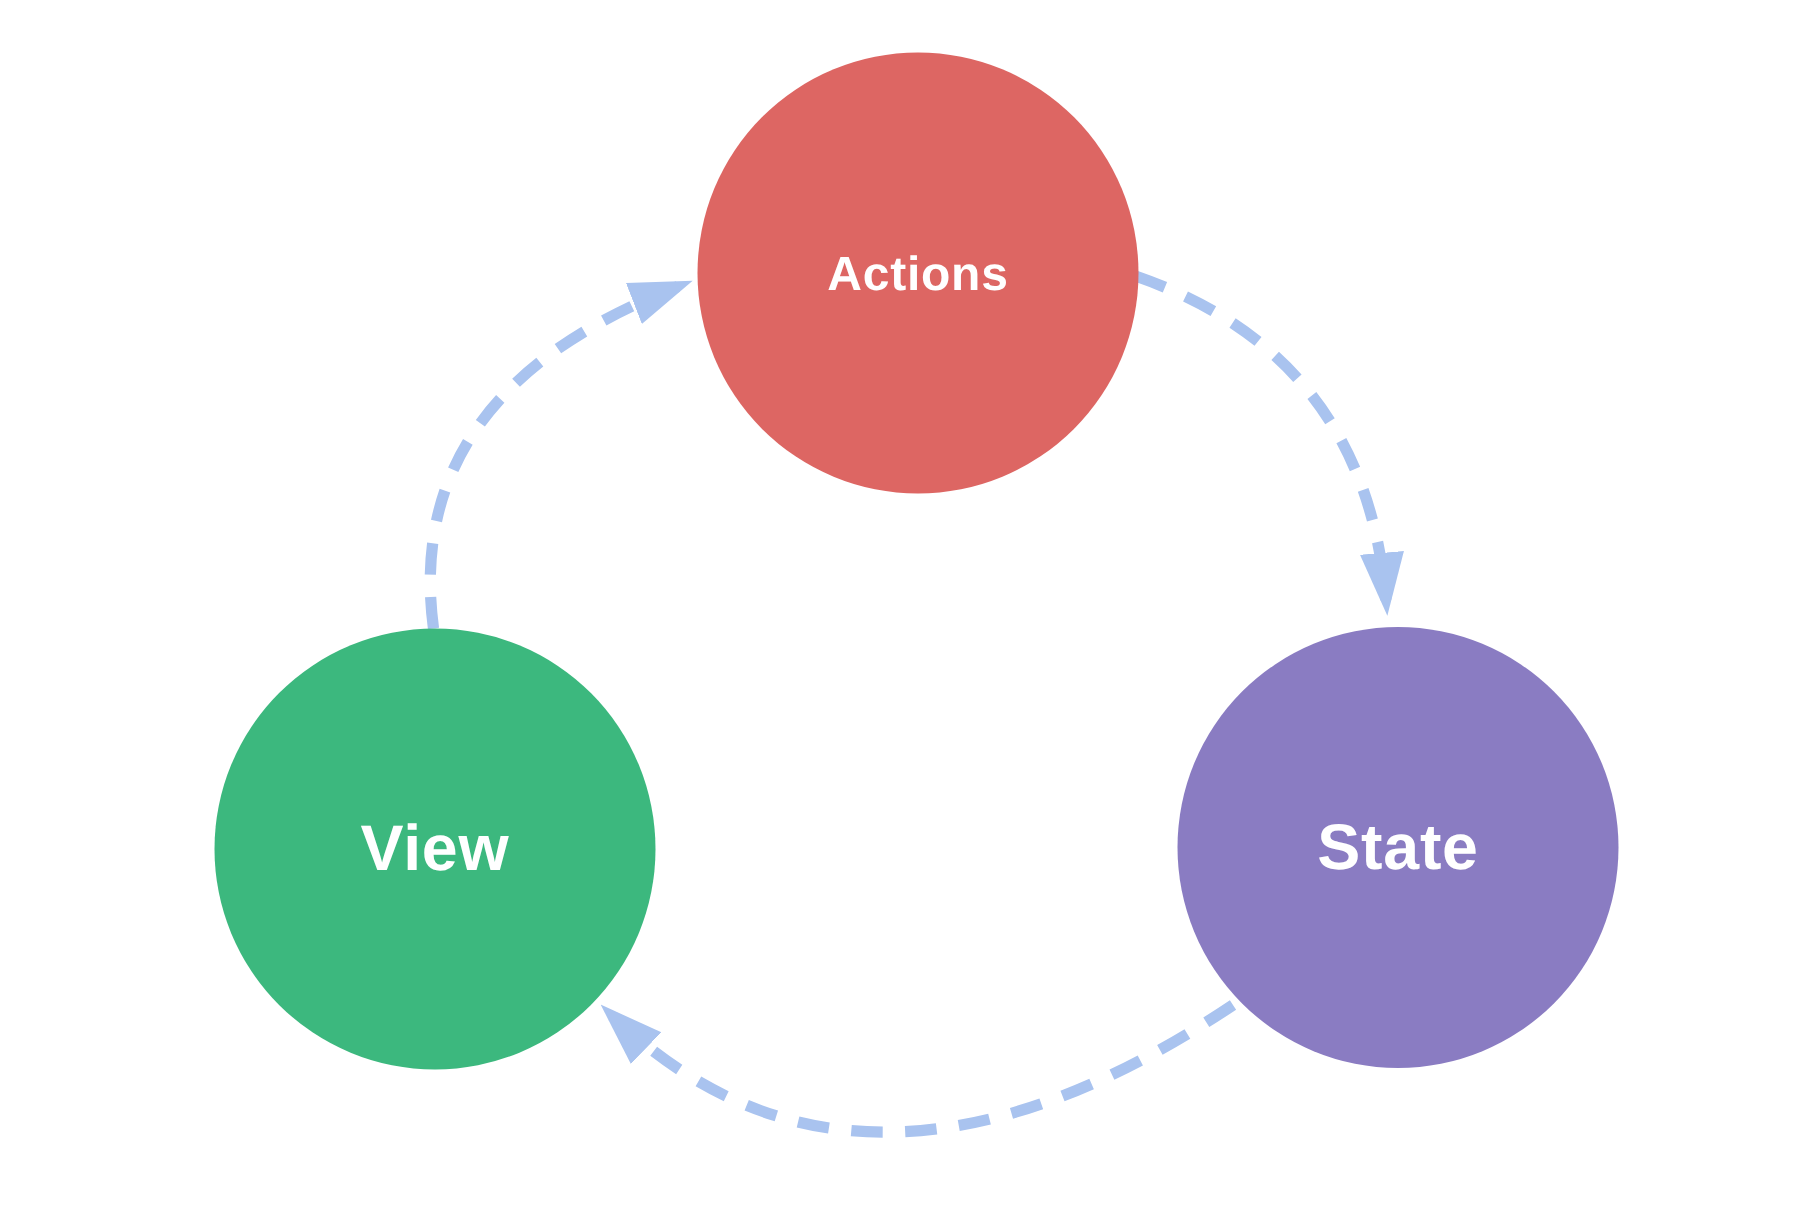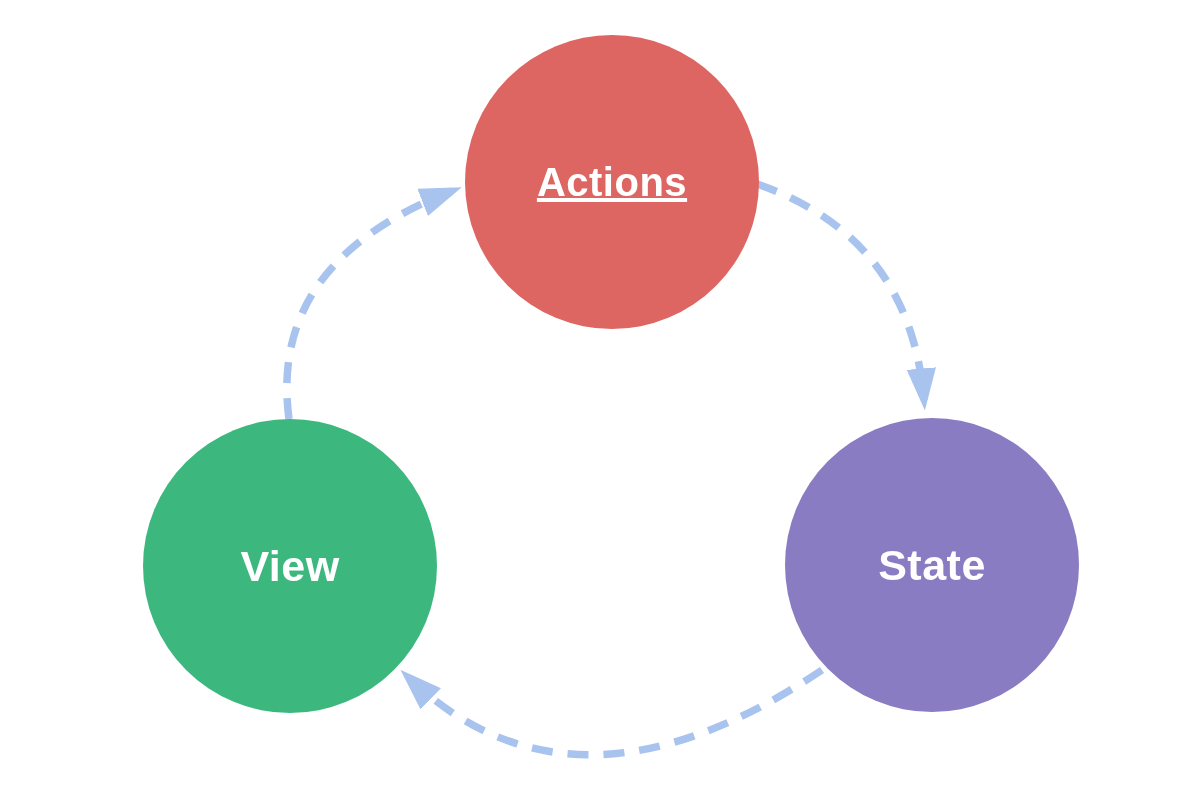--- a/index.html
+++ b/index.html
@@ -40,21 +40,21 @@
     justify-content: center;
   }
   .node-label {
     color: #ffffff;
     font-weight: 700;
     letter-spacing: 0.5px;
   }
   .node-actions { left: 465px; top: 35px;  background: #dd6663; }
   .node-view    { left: 143px; top: 419px; background: #3cb87e; }
   .node-state   { left: 785px; top: 418px; background: #8a7cc2; }
-  .node-actions .node-label { font-size: 40px; text-decoration: underline; }
+  .node-actions .node-label { font-size: 32px; }
   .node-view    .node-label { font-size: 43px; }
   .node-state   .node-label { font-size: 43px; }
 </style>
 </head>
 <body>
 
 <div class="canvas">
 
   <svg class="edges-svg" viewBox="0 0 1200 812" xmlns="http://www.w3.org/2000/svg">
     <defs>

